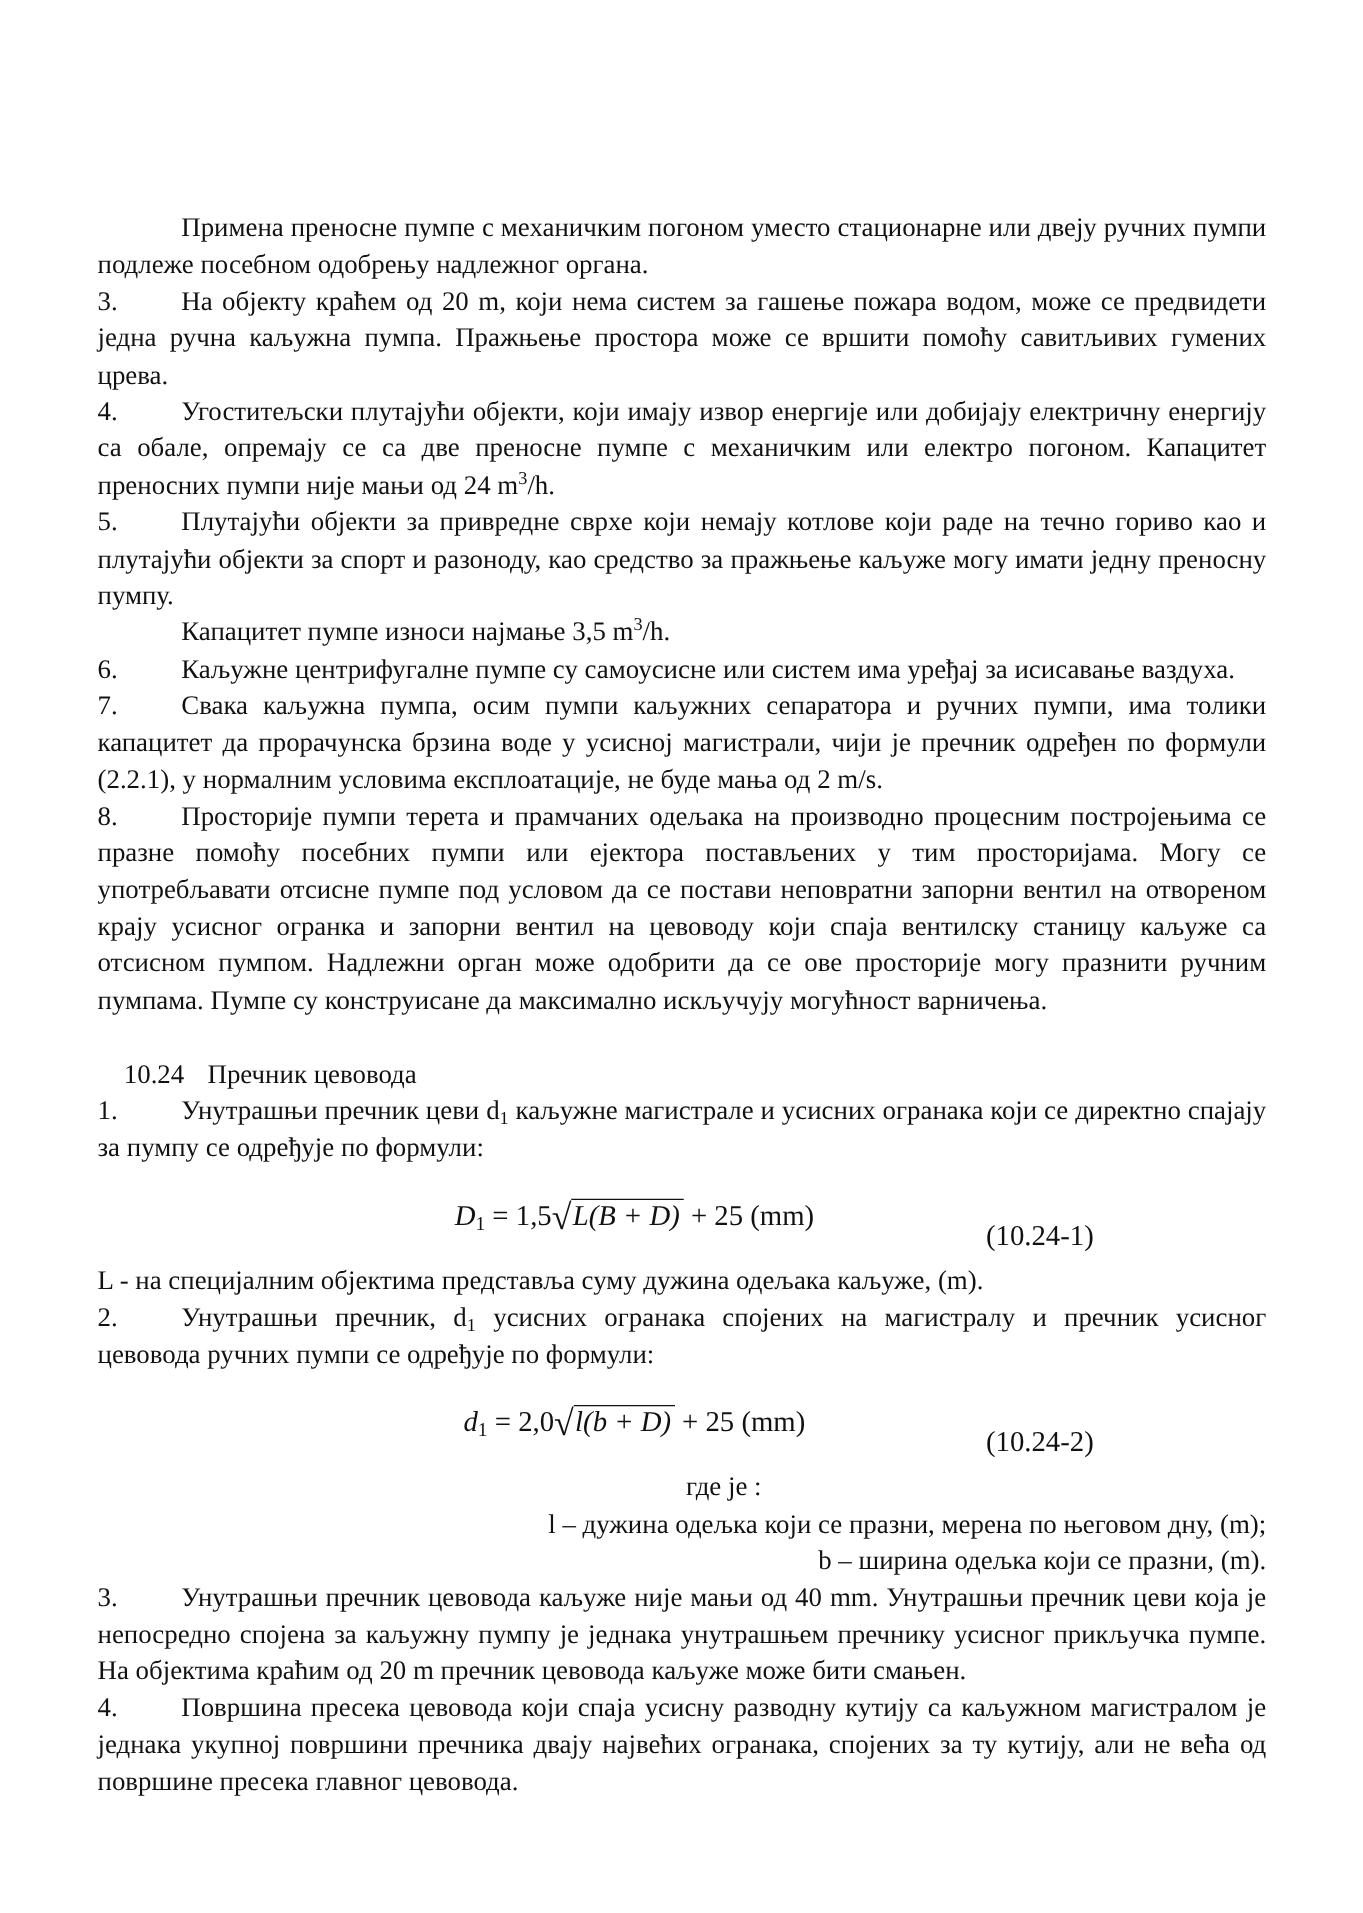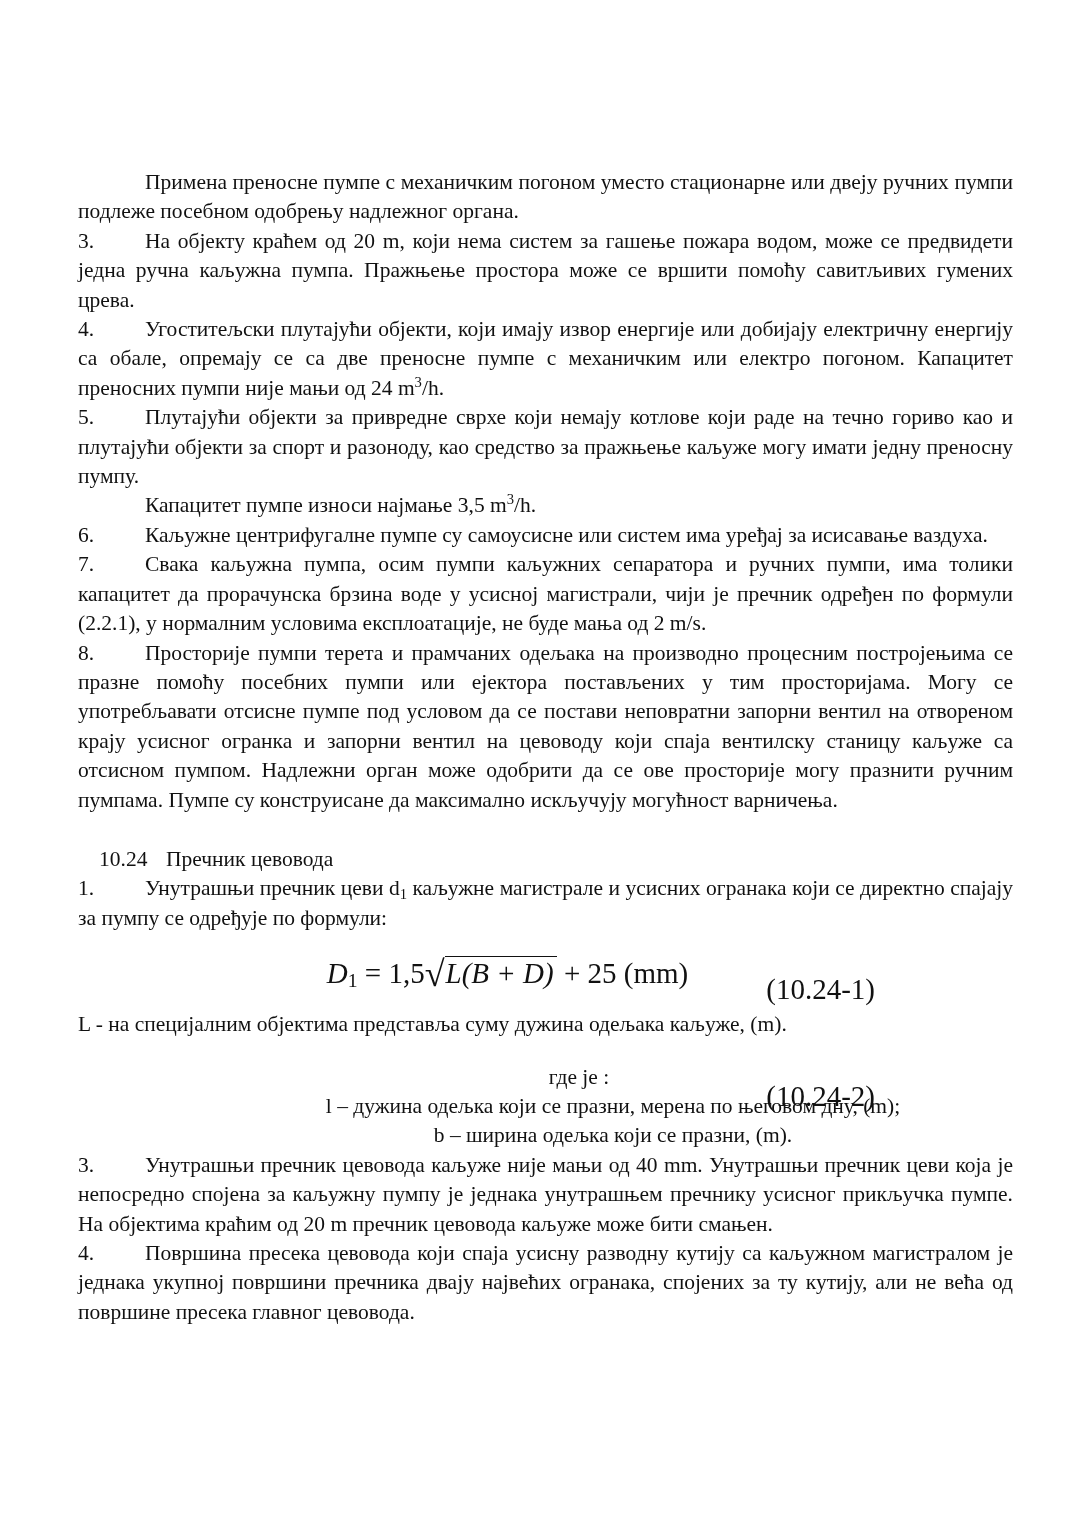--- a/index.html
+++ b/index.html
@@ -18,27 +18,27 @@
   }
   p { margin: 0; text-align: justify; }
   .indent { text-indent: 67px; }
   .num {
     display: inline-block;
     width: 67px;
     text-indent: 0;
   }
   .heading { margin-top: 30px; text-align: left; margin-left: 21px; }
   .where { padding-left: 67px; text-align: center; }
-  .defline { padding-left: 135px; text-align: center; }
+  .defline { padding-left: 135px; text-align: right; }
   .ldef { text-align: left; }
   .formula-row {
     position: relative;
     text-align: center;
     margin: 23px 0 20px 0;
-    font-size: 29px;
+    font-size: 23px;
     line-height: 34px;
   }
   .formula { display: inline-block; transform: translateX(-38px); }
   .formula i { font-family: "Liberation Serif", serif; }
   .formula-label {
     position: absolute;
     right: 138px;
     top: 16px;
   }
   sub { font-size: 0.68em; vertical-align: -4px; line-height: 0; }
@@ -100,22 +100,26 @@
 
   <div class="formula-row">
     <span class="formula"><i>D</i><sub>1</sub><span> = 1,5</span><span class="rad">√</span><span class="radicand"><i>L(B + D)</i></span><span> + 25 (mm)</span></span>
     <span class="formula-label">(10.24-1)</span>
   </div>
 
   <p class="ldef">
     <span>L - на специјалним објектима представља суму дужина одељака каљуже, (m).</span>
   </p>
 
+  <p>
+    <span class="num">2.</span><span>Унутрашњи пречник, d</span><sub>1</sub><span> усисних огранака спојених на магистралу и пречник усисног цевовода ручних пумпи се одређује по формули:</span>
+  </p>
 
   <div class="formula-row">
+    <span class="formula"><i>d</i><sub>1</sub><span> = 2,0</span><span class="rad">√</span><span class="radicand"><i>l(b + D)</i></span><span> + 25 (mm)</span></span>
     <span class="formula-label">(10.24-2)</span>
   </div>
 
   <p class="where">
     <span>где је :</span>
   </p>
 
   <p class="defline">
     <span>l – дужина одељка који се празни, мерена по његовом дну, (m);</span>
   </p>

